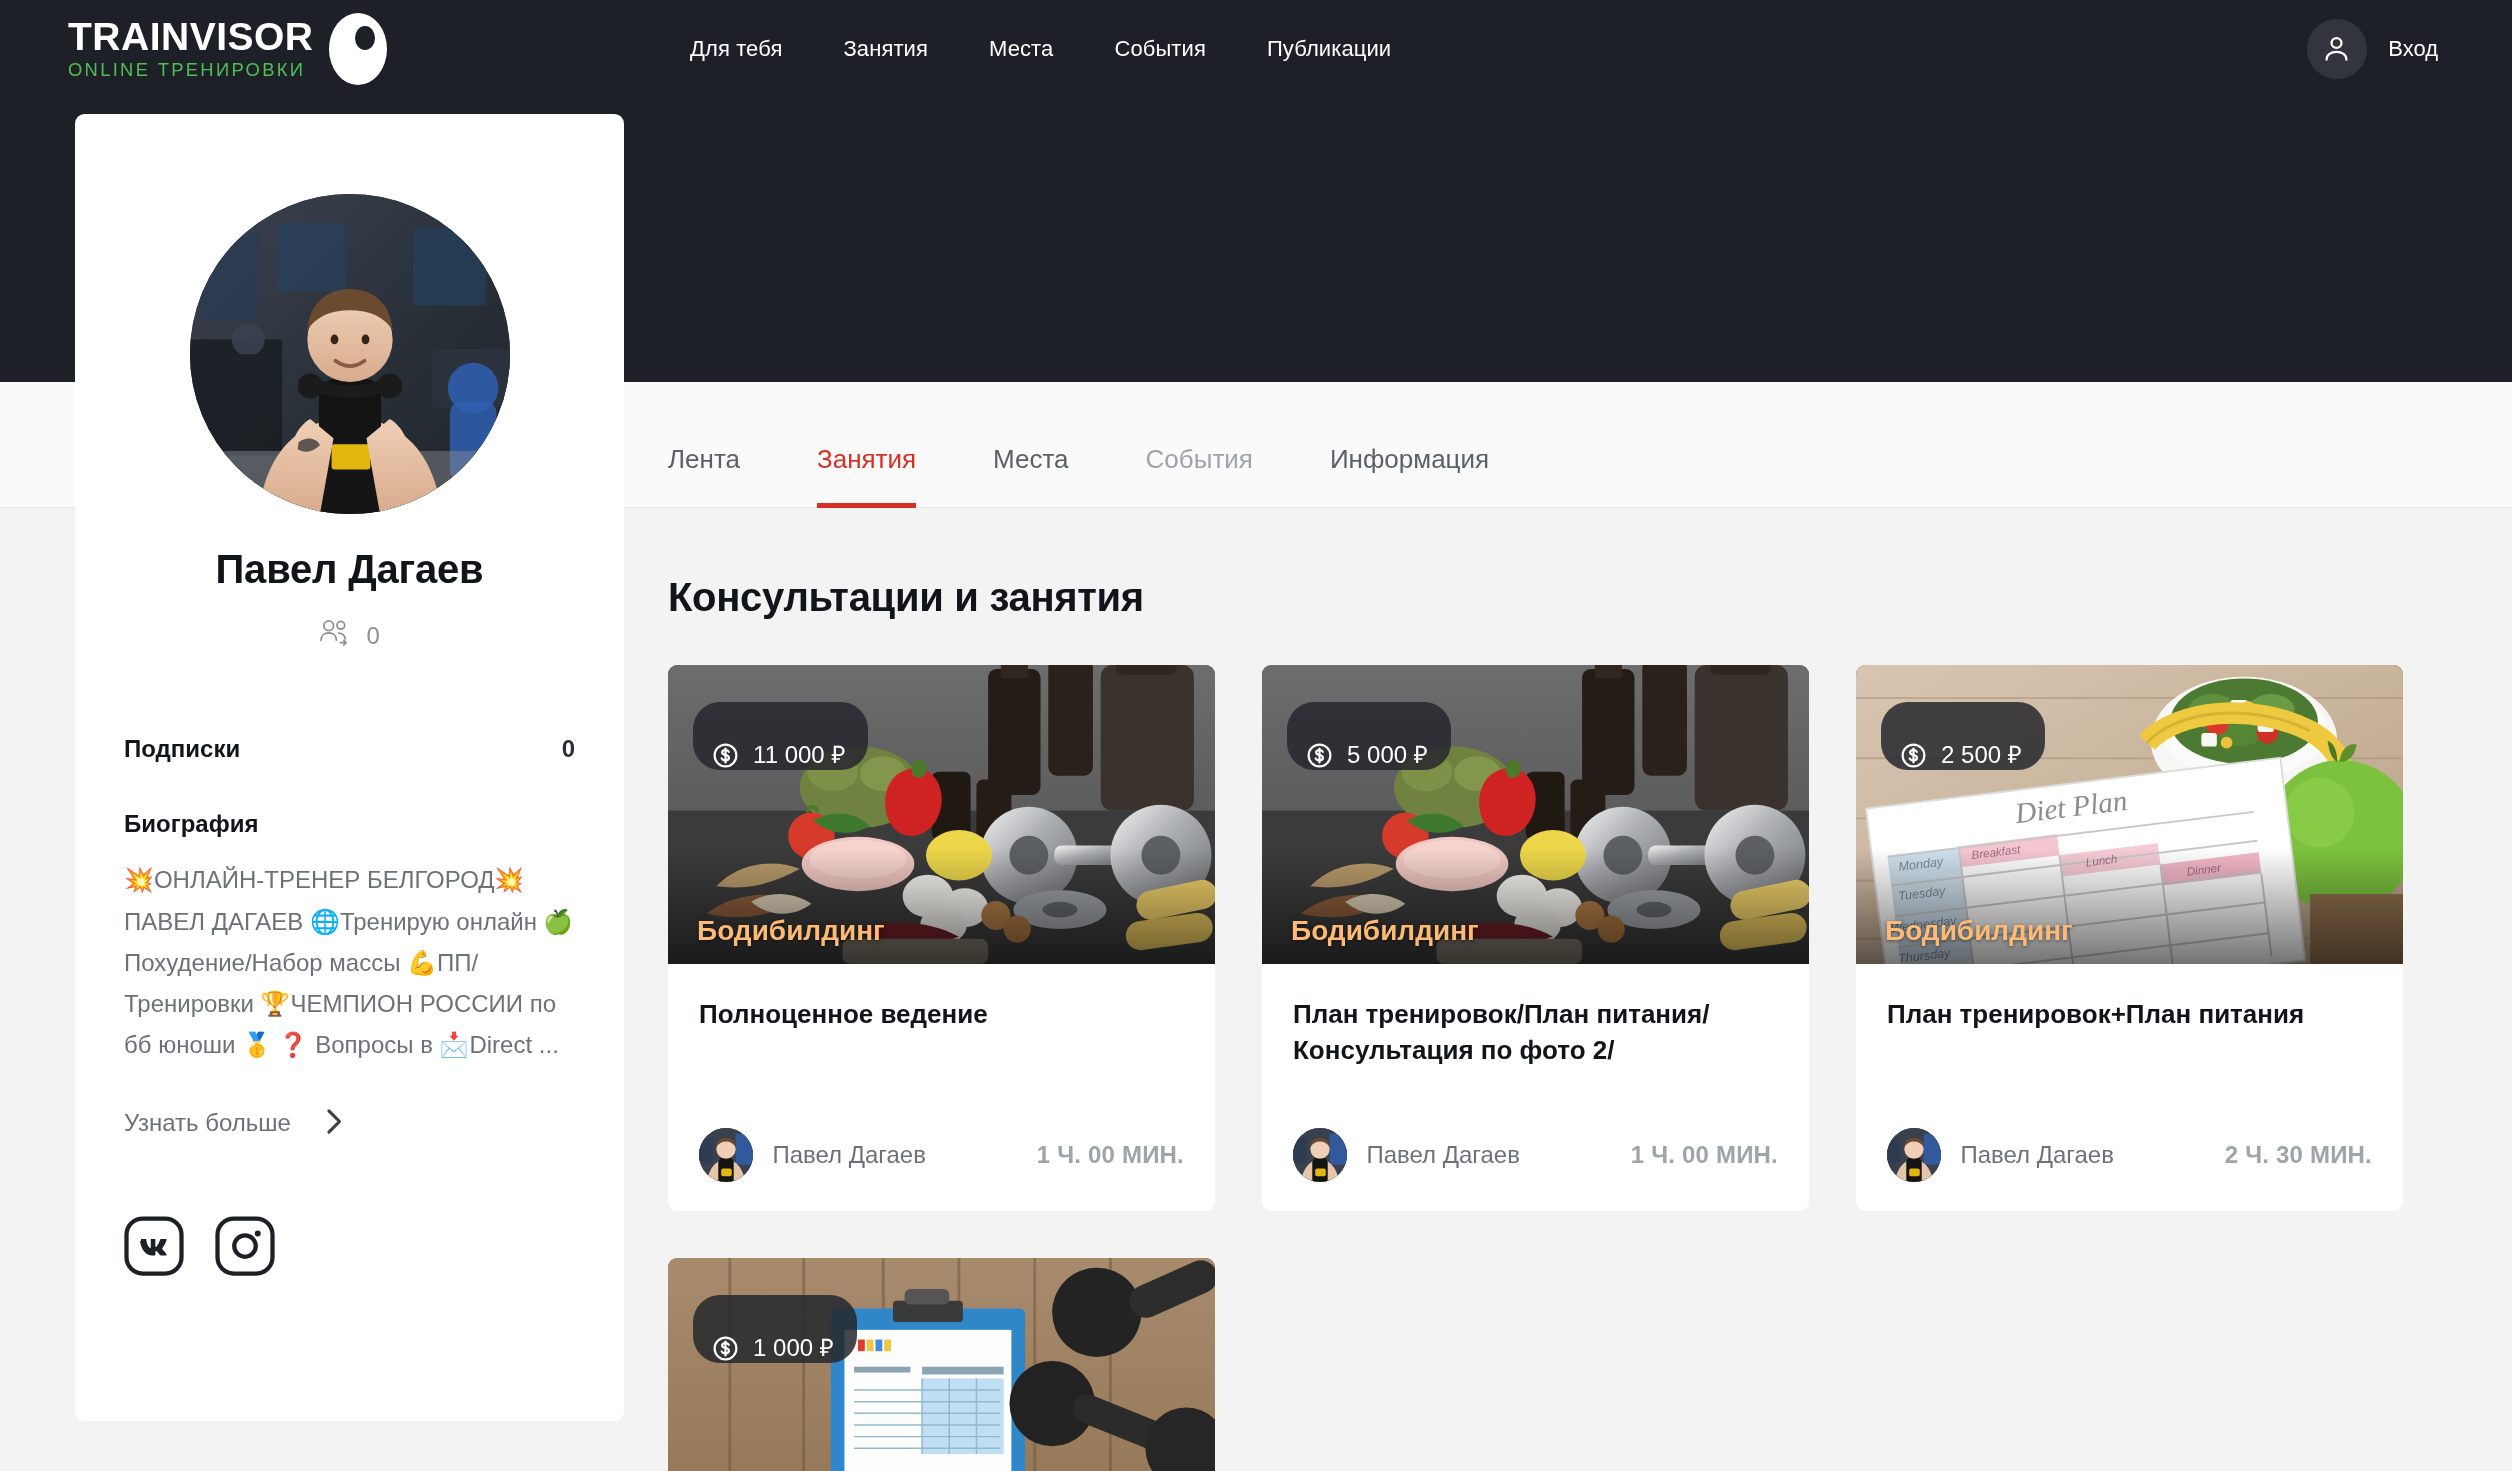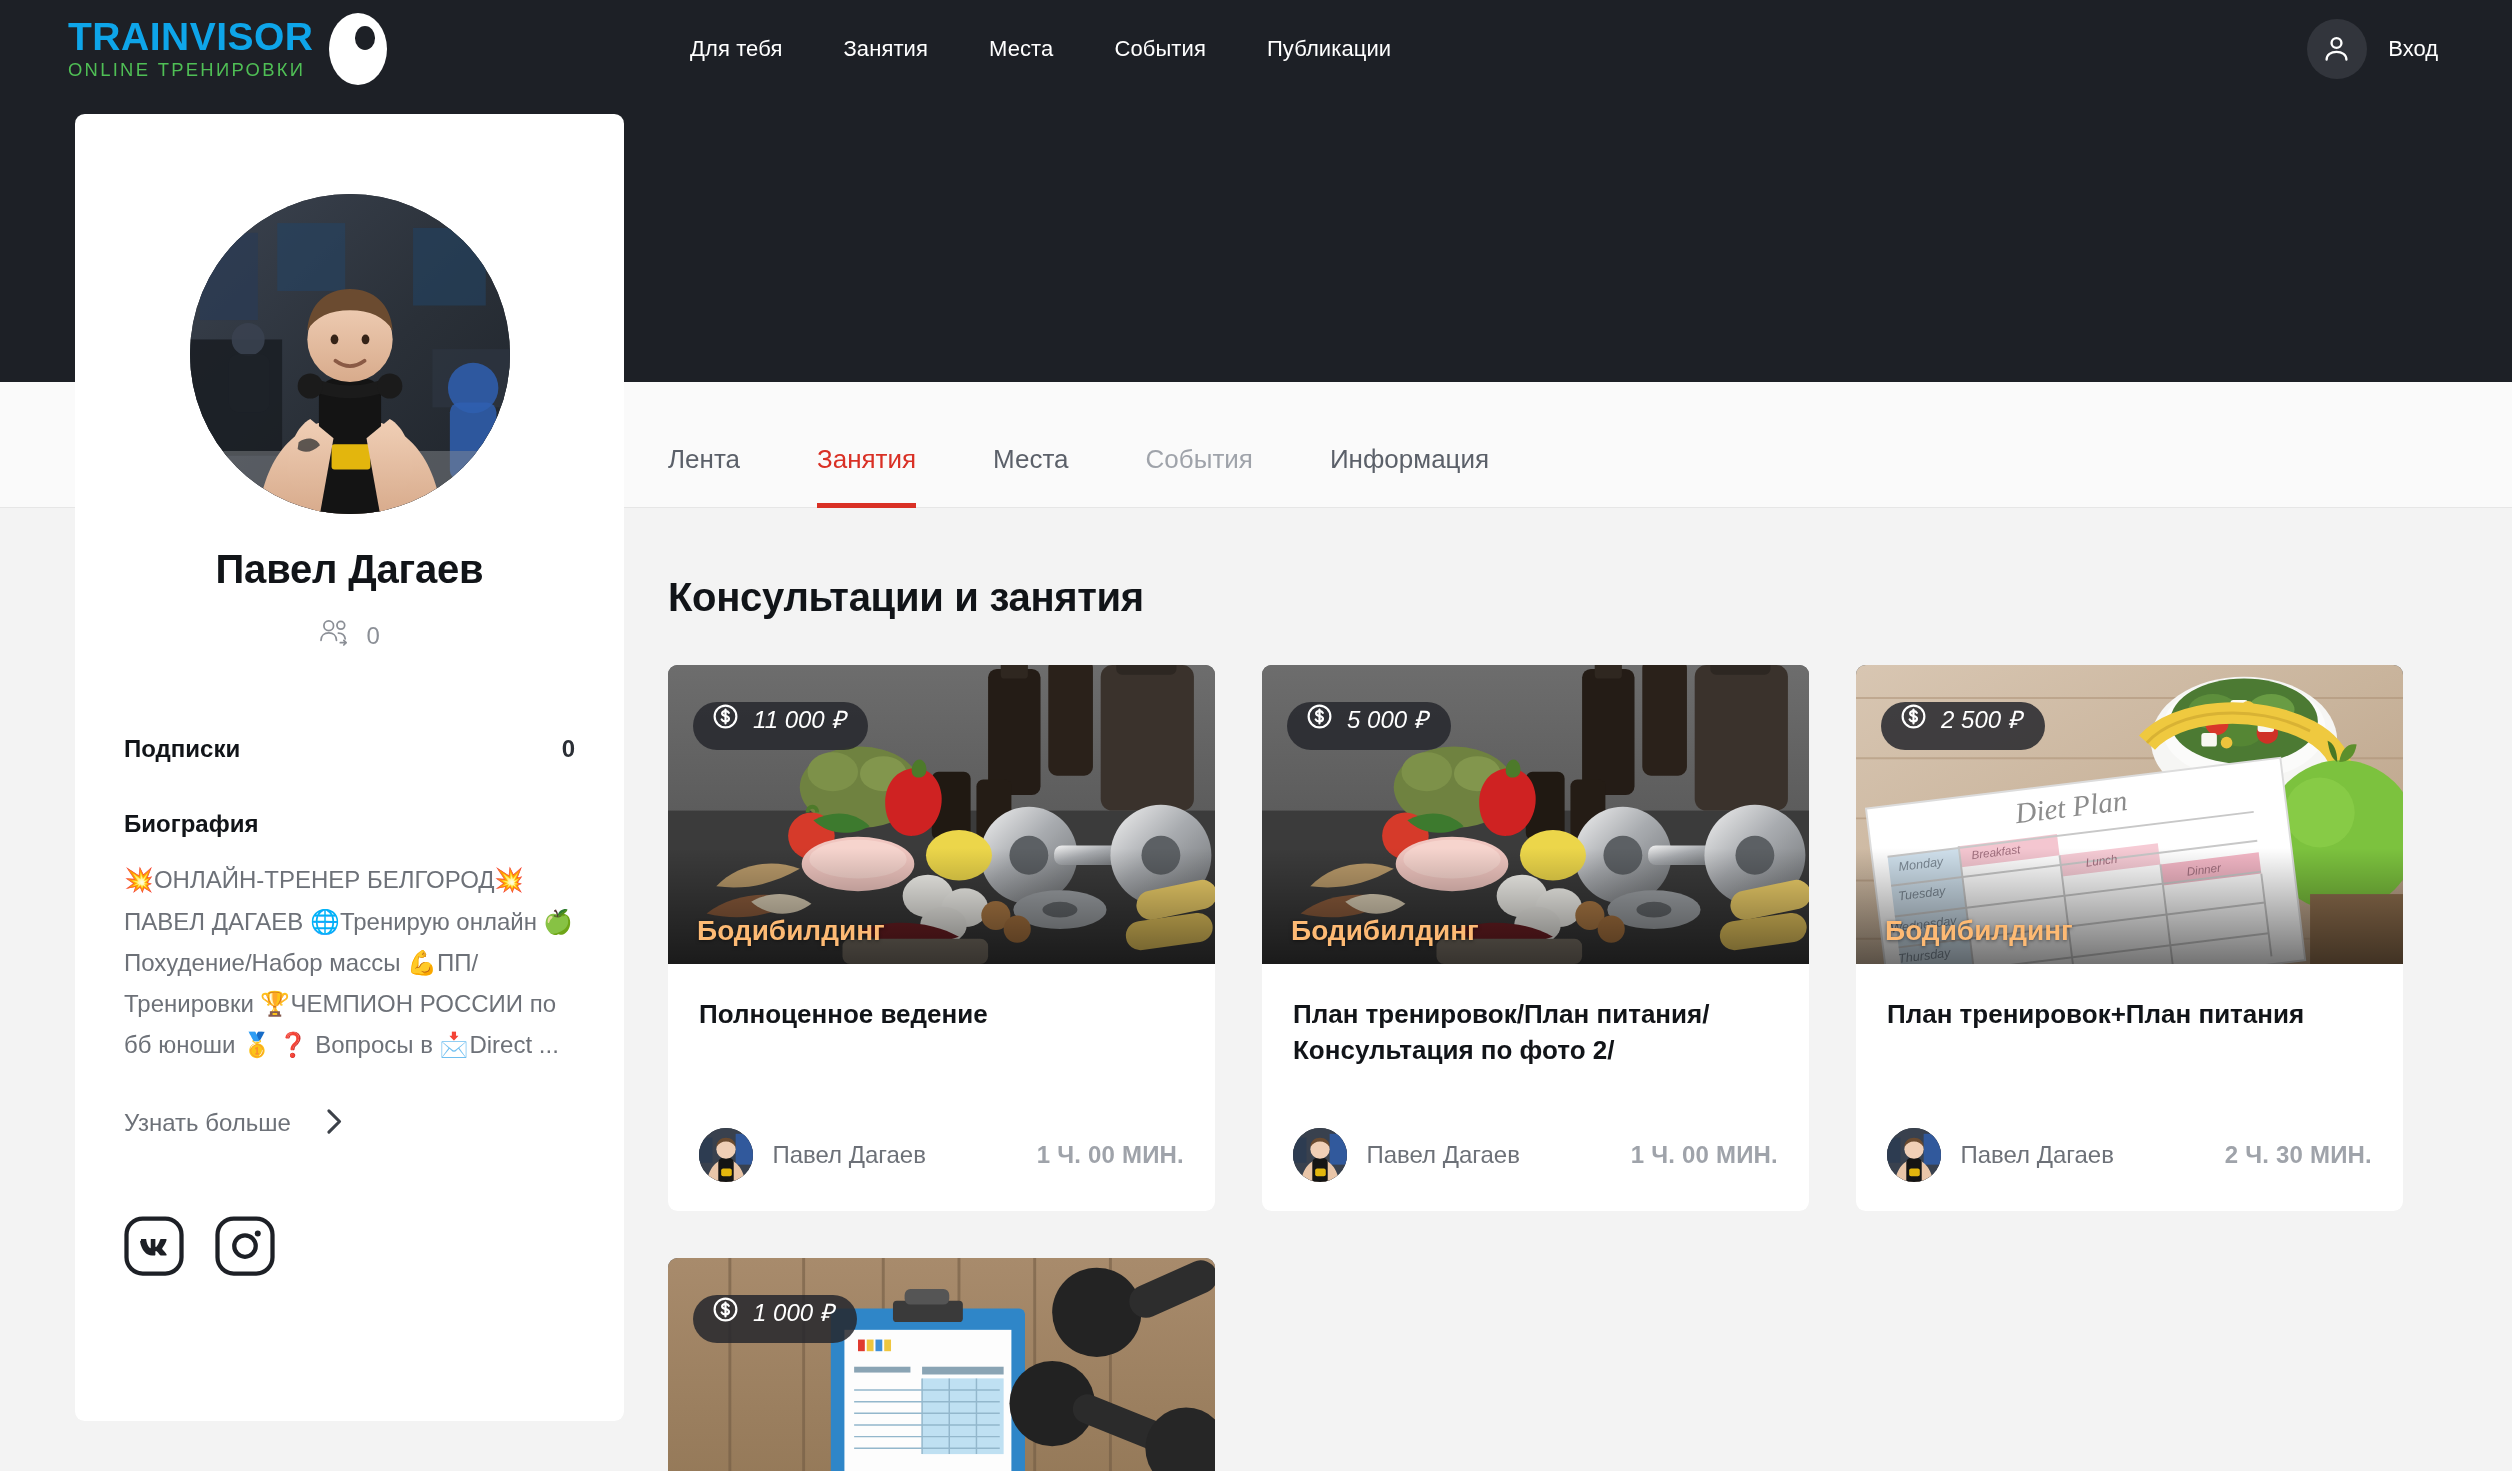--- a/index.html
+++ b/index.html
@@ -30,21 +30,21 @@
     align-items: center;
     gap: 15.5px;
     margin-left: 68px;
   }
   .logo-text { line-height: 1; }
   .logo-main {
     display: block;
     font-size: 39px;
     font-weight: 700;
     letter-spacing: 0.5px;
-    color: #0ea5e9;
+    color: #ffffff;
     font-family: "Liberation Sans", sans-serif;
   }
   .logo-sub {
     display: block;
     font-size: 18.4px;
     font-weight: 500;
     letter-spacing: 2.3px;
     color: #4fbf55;
     margin-top: 4.9px;
   }
@@ -293,29 +293,28 @@
     position: relative;
     height: 299px;
     overflow: hidden;
     background: #4a4a4a;
   }
   .card-media svg { display: block; width: 100%; height: 100%; }
 
   .price-badge {
     position: absolute;
     top: 37px; left: 25px;
-    height: 48px;
+    height: 68px;
     padding: 0 23px 0 17.5px;
     background: rgba(38,40,45,0.86);
     border-radius: 27px;
     display: flex;
-    align-items: flex-start;
+    align-items: flex-end;
     gap: 13.6px;
     z-index: 3;
-    font-style: italic;
   }
   .price-text {
     font-size: 24px;
     color: #ffffff;
     white-space: nowrap;
   }
 
   .card-category {
     position: absolute;
     left: 29px; bottom: 17.5px;

